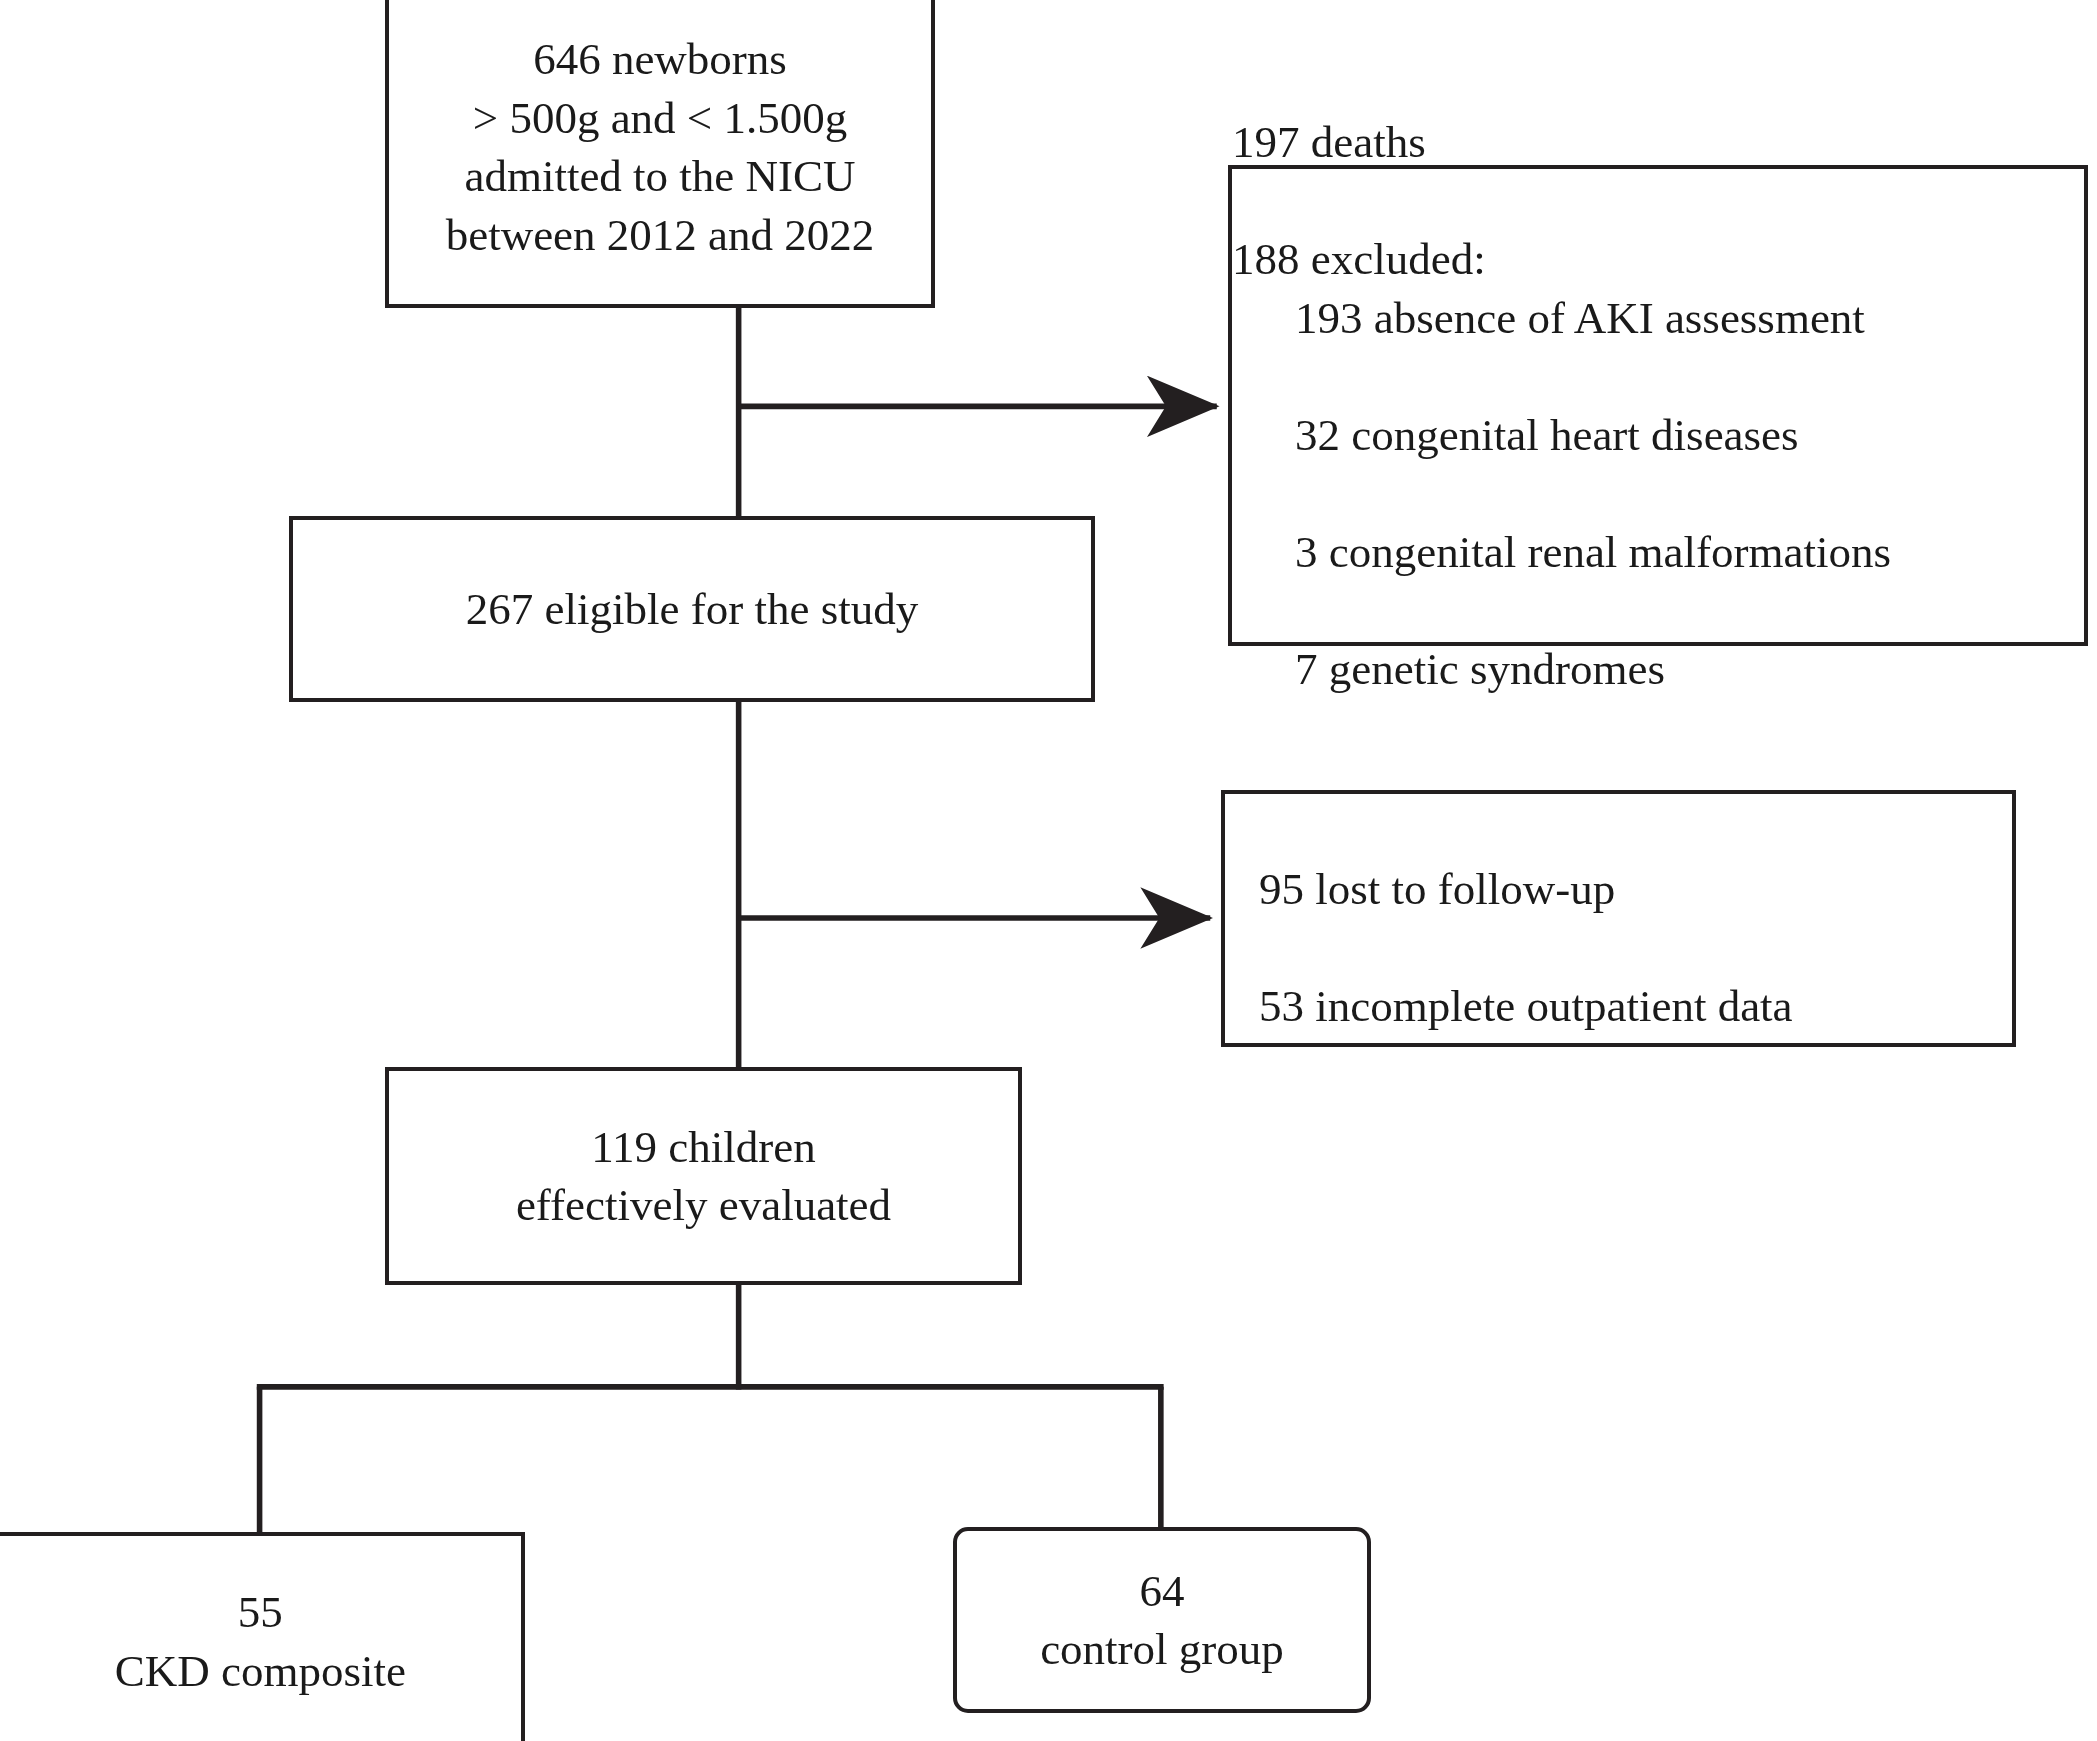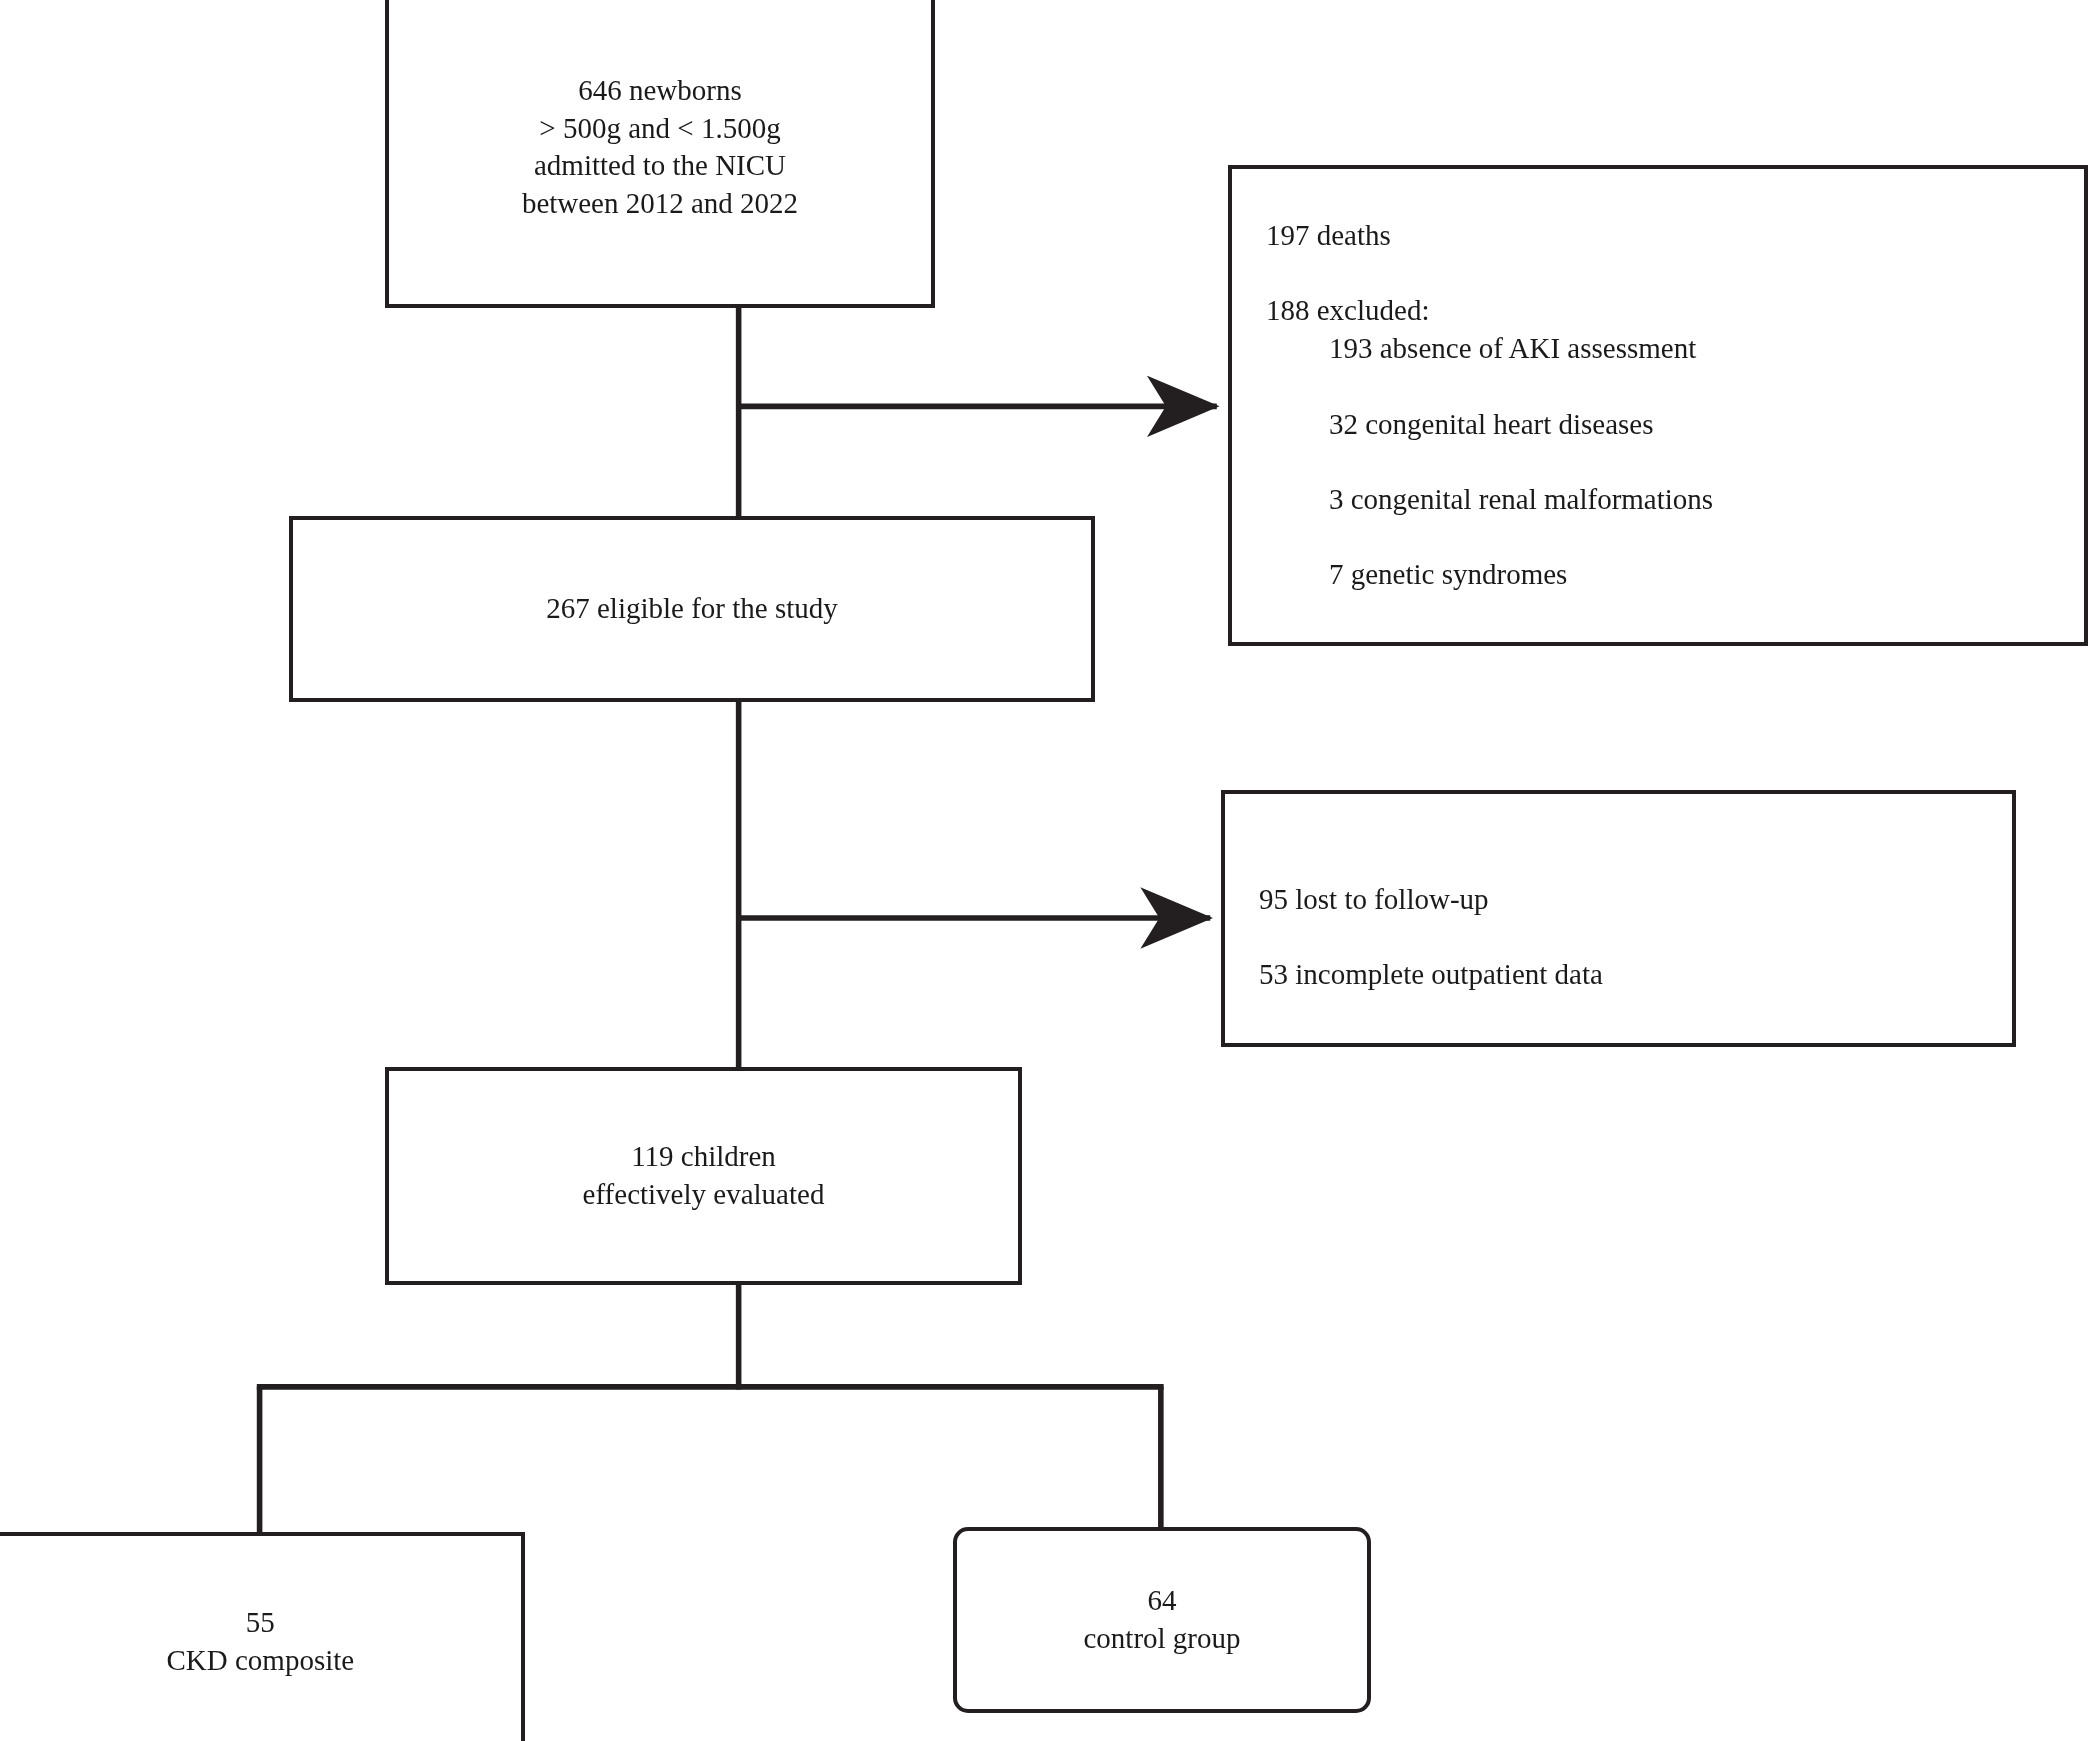--- a/index.html
+++ b/index.html
@@ -29,32 +29,32 @@
     box-sizing: border-box;
     border: 4.7px solid #231f20;
     background: #ffffff;
     display: flex;
     align-items: center;
     justify-content: center;
   }
   .node-text {
     line-height: 1.30;
     white-space: pre-line;
-    font-size: 29px;
+    font-size: 45px;
     color: #1a1a1a;
   }
   .center-text { text-align: center; }
   .left-text  { text-align: left; }
 
   
   #node-cohort      { left: 385px;  top: -9.3px;   width: 550px;  height: 317px; }
   #node-cohort .node-text { padding-bottom: 3.7px; }
 
   #node-excluded    { left: 1228px; top: 165px;   width: 860px;  height: 481px;
-                      justify-content: flex-start; padding-left: 34px; }
+                      justify-content: flex-start; }
 
   #node-eligible    { left: 289px;  top: 516px;   width: 806px;  height: 186px; }
 
   #node-lostfu      { left: 1221px; top: 790px;   width: 795px;  height: 257px;
                       justify-content: flex-start; padding-left: 34px; }
 
   #node-evaluated   { left: 385px;  top: 1067px;  width: 637px;  height: 218px; }
 
   #node-ckd         { left: -4.7px;   top: 1532px;  width: 530px;  height: 219px; }
 

